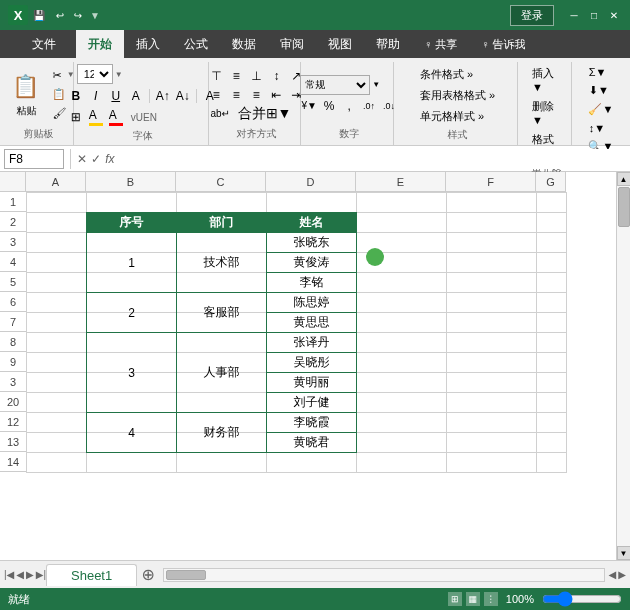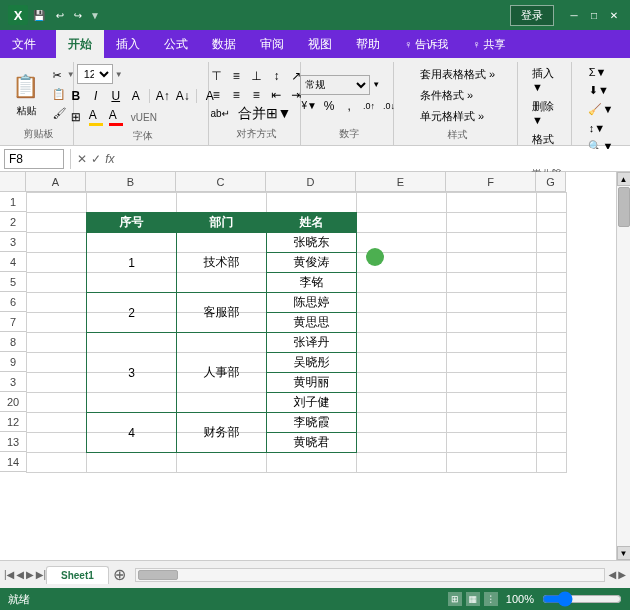--- a/index.html
+++ b/index.html
@@ -17,23 +17,23 @@
     }
     .title-bar-left { display: flex; align-items: center; gap: 4px; }
     .title-bar-center { font-size: 12px; color: white; }
     .title-bar-right { display: flex; align-items: center; gap: 4px; }
     .title-btn { width: 16px; height: 16px; display: flex; align-items: center; justify-content: center; font-size: 10px; color: white; cursor: pointer; }
     .title-icon { width: 20px; height: 20px; background: #1a5c38; display: flex; align-items: center; justify-content: center; font-size: 10px; color: white; }
     .undo-redo { display: flex; gap: 2px; }
     .ribbon-tabs {
       display: flex;
       align-items: flex-end;
-      background: #6d28d9;
+      background: #404040;
       height: 28px;
-      padding-left: 0;
+      padding-left: 20px;
     }
     .ribbon-tab {
       padding: 4px 12px;
       font-size: 12px;
       color: white;
       cursor: pointer;
       height: 100%;
       display: flex;
       align-items: center;
     }
@@ -200,28 +200,27 @@
       justify-content: space-between;
       padding: 0 8px;
       color: white;
       font-size: 11px;
     }
     .status-left { display: flex; align-items: center; gap: 8px; }
     .status-right { display: flex; align-items: center; gap: 8px; }
     .status-icons { display: flex; gap: 4px; }
     .status-icon { width: 14px; height: 14px; background: rgba(255,255,255,0.3); display: flex; align-items: center; justify-content: center; font-size: 9px; }
     .sheet-tab {
-      padding: 3px 14px;
+      padding: 3px 24px;
       background: #d0d0d0;
       border: 1px solid #bbb;
       border-bottom: none;
-      font-size: 10px;
+      font-size: 13px;
       cursor: pointer;
       border-radius: 3px 3px 0 0;
-      font-weight: bold;
     }
     .sheet-tab.active {
       background: white;
       color: #217346;
       border-color: #ccc;
     }
     .sheet-tab-add {
       width: 22px;
       height: 22px;
       background: none;
@@ -314,22 +313,22 @@
 
 <div class="ribbon-tabs">
   <div class="ribbon-tab">文件</div>
   <div class="ribbon-tab active">开始</div>
   <div class="ribbon-tab">插入</div>
   <div class="ribbon-tab">公式</div>
   <div class="ribbon-tab">数据</div>
   <div class="ribbon-tab">审阅</div>
   <div class="ribbon-tab">视图</div>
   <div class="ribbon-tab">帮助</div>
+  <div class="ribbon-tab" style="font-size:11px;">♀ 共享</div>
   <div class="ribbon-tab" style="font-size:11px;">♀ 告诉我</div>
-  <div class="ribbon-tab" style="font-size:11px;">♀ 共享</div>
 </div>
 
 <div class="ribbon-content">
 
   <div class="ribbon-group" style="min-width:70px;">
     <div class="ribbon-group-content">
       <div style="display:flex;gap:2px;align-items:center;">
         <div class="ribbon-btn-large">
           <div class="ribbon-icon-large" style="font-size:22px;">📋</div>
           <span>粘贴</span>
@@ -438,22 +437,22 @@
           <div class="fmt-btn" style="font-size:9px;">.0↓</div>
         </div>
       </div>
     </div>
     <div class="ribbon-group-label">数字</div>
   </div>
 
   <div class="ribbon-group" style="min-width:120px;">
     <div class="ribbon-group-content">
       <div class="styles-group-content">
+        <div class="styles-item">条件格式 »</div>
         <div class="styles-item">套用表格格式 »</div>
-        <div class="styles-item">条件格式 »</div>
         <div class="styles-item">单元格样式 »</div>
       </div>
     </div>
     <div class="ribbon-group-label">样式</div>
   </div>
 
   <div class="ribbon-group" style="min-width:50px;">
     <div class="ribbon-group-content">
       <div style="display:flex;flex-direction:column;gap:2px;">
         <div class="ribbon-btn-small">插入▼</div>

